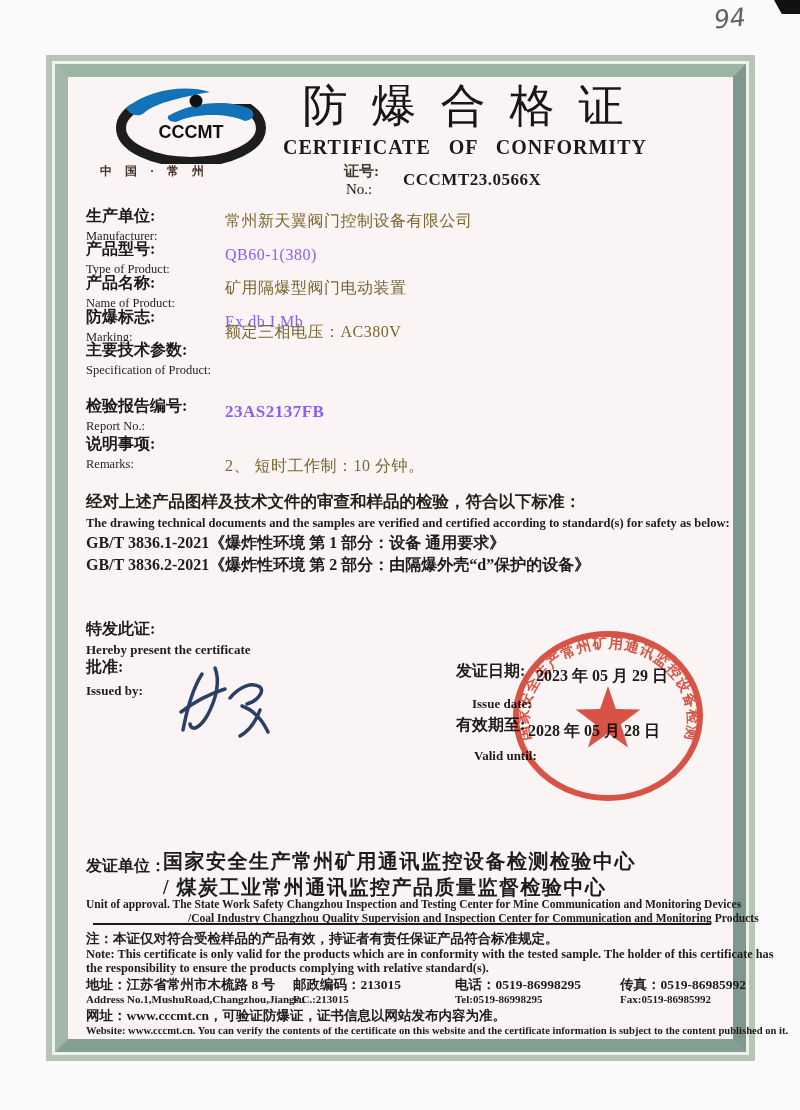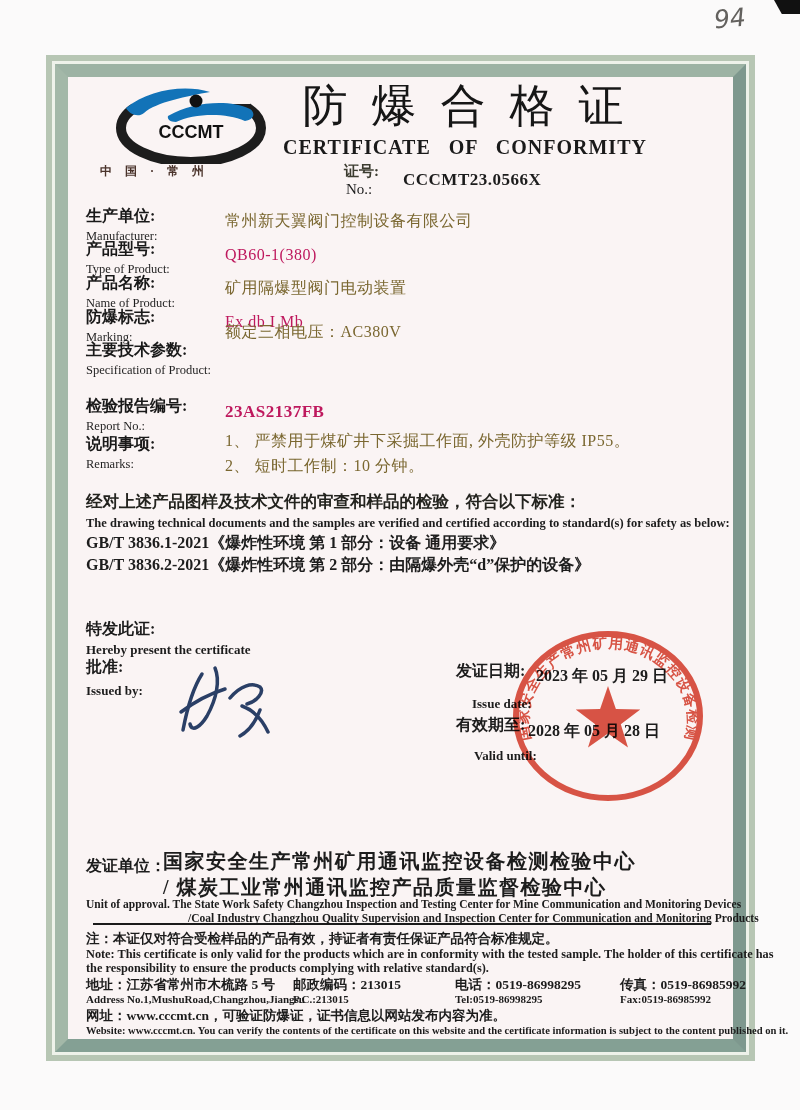--- a/index.html
+++ b/index.html
@@ -14,21 +14,21 @@
   
   .frame-outer { position:absolute; left:46px; top:55px; width:709px; height:1006px;
                  background:#b7c6b4; }
   .frame-pale  { position:absolute; inset:6px; background:#eef2ea; }
   .frame-band  { position:absolute; inset:3px; border:13px solid;
                  border-color:#9db3a4 #7e988e #84a094 #a3b8a8; background:#faf4f4; }
   .content { position:absolute; inset:0;padding-left:6px; }
   .t { position:absolute; white-space:nowrap; }
   .lab .cn { display:block; font-weight:700; font-size:16px; color:#191919; }
   .lab .en { display:block; font-size:12.5px; color:#1f1f1f; margin-top:2px; }
-  .val { font-size:16px; color:#be185d; letter-spacing:.5px; }
+  .val { font-size:16px; color:#8b5cf6; letter-spacing:.5px; }
   .olive { color:#7a6730; }
   .small-en { font-size:12.5px; }
   .gb { font-size:16px; font-weight:600; color:#1d1d1d; }
   .rule { position:absolute; background:#1a1a1a; }
   .stamp { opacity:.88; mix-blend-mode:multiply; }
 </style>
 </head>
 <body>
 
 <div class="page">
@@ -94,21 +94,20 @@
     <div class="t lab" style="left:86px;top:396px">
       <span class="cn">检验报告编号:</span>
       <span class="en">Report No.:</span>
     </div>
     <div class="t val" style="left:225px;top:402px;font-weight:600;font-size:17px">23AS2137FB</div>
 
     <div class="t lab" style="left:86px;top:434px">
       <span class="cn">说明事项:</span>
       <span class="en" style="">Remarks:</span>
     </div>
-    <div class="t val olive" style="left:225px;top:431px">1、 严禁用于煤矿井下采掘工作面, 外壳防护等级 IP55。</div>
     <div class="t val olive" style="left:225px;top:456px">2、 短时工作制：10 分钟。</div>
 
     <div class="t" style="left:86px;top:491px;font-size:16.5px;font-weight:700;color:#23231e">经对上述产品图样及技术文件的审查和样品的检验，符合以下标准：</div>
     <div class="t small-en" style="left:86px;top:516px;font-weight:600">The drawing technical documents and the samples are verified and certified according to standard(s) for safety as below:</div>
     <div class="t gb" style="left:86px;top:533px">GB/T 3836.1-2021《爆炸性环境 第 1 部分：设备 通用要求》</div>
     <div class="t gb" style="left:86px;top:555px">GB/T 3836.2-2021《爆炸性环境 第 2 部分：由隔爆外壳“d”保护的设备》</div>
 
     <div class="t" style="left:86px;top:619px;font-size:16px;font-weight:700">特发此证:</div>
     <div class="t" style="left:86px;top:642px;font-size:13px;font-weight:600">Hereby present the certificate</div>
     <div class="t" style="left:86px;top:657px;font-size:16px;font-weight:700">批准:</div>
@@ -151,21 +150,21 @@
       <span>Unit of approval.</span>
       <span>The State Work Safety Changzhou Inspection and Testing Center for Mine Communication and Monitoring Devices</span>
     </div>
     <div class="t" style="left:188px;top:912px;font-size:11.5px;font-weight:700">/Coal Industry Changzhou Quality Supervision and Inspection Center for Communication and Monitoring Products</div>
     <div class="rule" style="left:93px;top:923px;width:618px;height:2px"></div>
 
     <div class="t" style="left:86px;top:930px;font-size:13.5px;font-weight:700">注：本证仅对符合受检样品的产品有效，持证者有责任保证产品符合标准规定。</div>
     <div class="t" style="left:86px;top:947px;font-size:12.3px;font-weight:700">Note: This certificate is only valid for the products which are in conformity with the tested sample. The holder of this certificate has</div>
     <div class="t" style="left:86px;top:961px;font-size:12.3px;font-weight:700">the responsibility to ensure the products complying with relative standard(s).</div>
 
-    <div class="t" style="left:86px;top:976px;font-size:13.5px;font-weight:700">地址：江苏省常州市木梳路 5 号</div>
+    <div class="t" style="left:86px;top:976px;font-size:13.5px;font-weight:700">地址：江苏省常州市木梳路 8 号</div>
     <div class="t" style="left:293px;top:976px;font-size:13.5px;font-weight:700">邮政编码：213015</div>
     <div class="t" style="left:455px;top:976px;font-size:13.5px;font-weight:700">电话：0519-86998295</div>
     <div class="t" style="left:620px;top:976px;font-size:13.5px;font-weight:700">传真：0519-86985992</div>
 
     <div class="t" style="left:86px;top:993px;font-size:11px;font-weight:600">Address No.1,MushuRoad,Changzhou,Jiangsu</div>
     <div class="t" style="left:293px;top:993px;font-size:11px;font-weight:600">P.C.:213015</div>
     <div class="t" style="left:455px;top:993px;font-size:11px;font-weight:600">Tel:0519-86998295</div>
     <div class="t" style="left:620px;top:993px;font-size:11px;font-weight:600">Fax:0519-86985992</div>
 
     <div class="t" style="left:86px;top:1007px;font-size:13.5px;font-weight:700">网址：www.cccmt.cn，可验证防爆证，证书信息以网站发布内容为准。</div>

